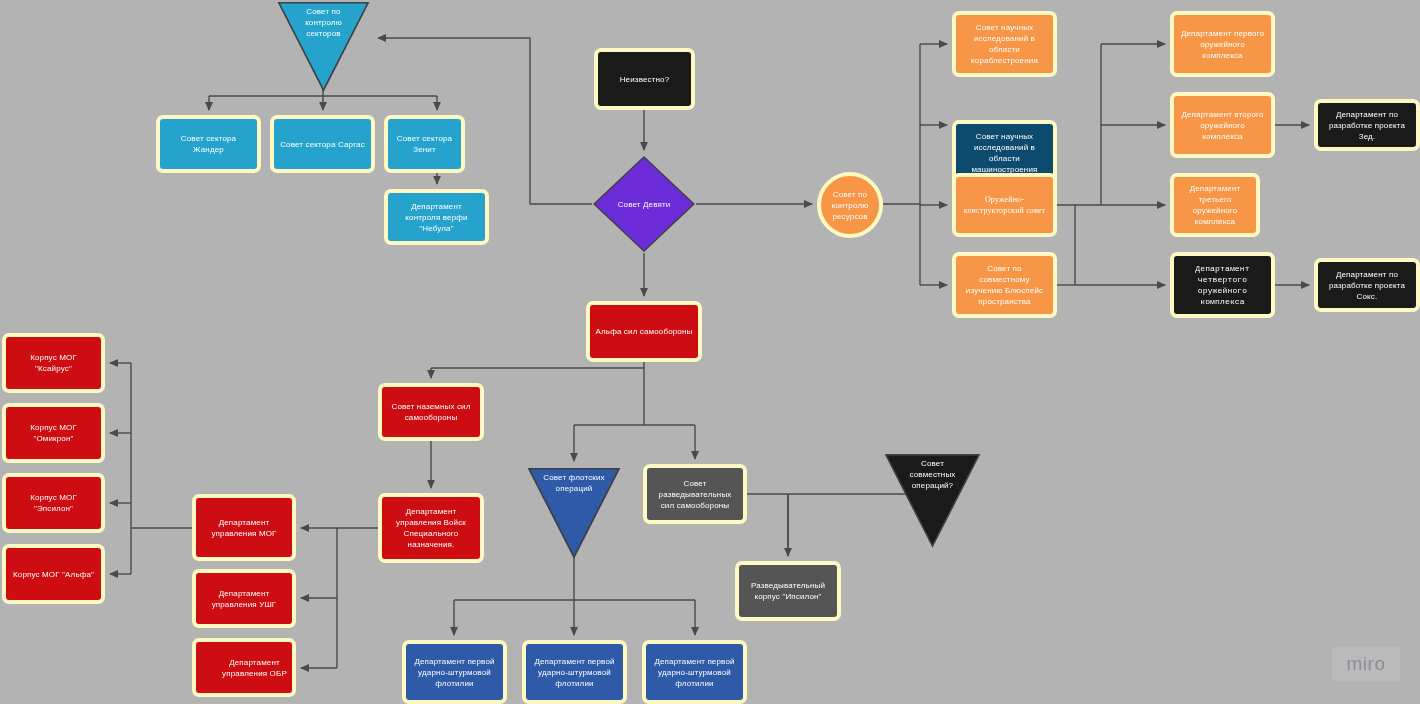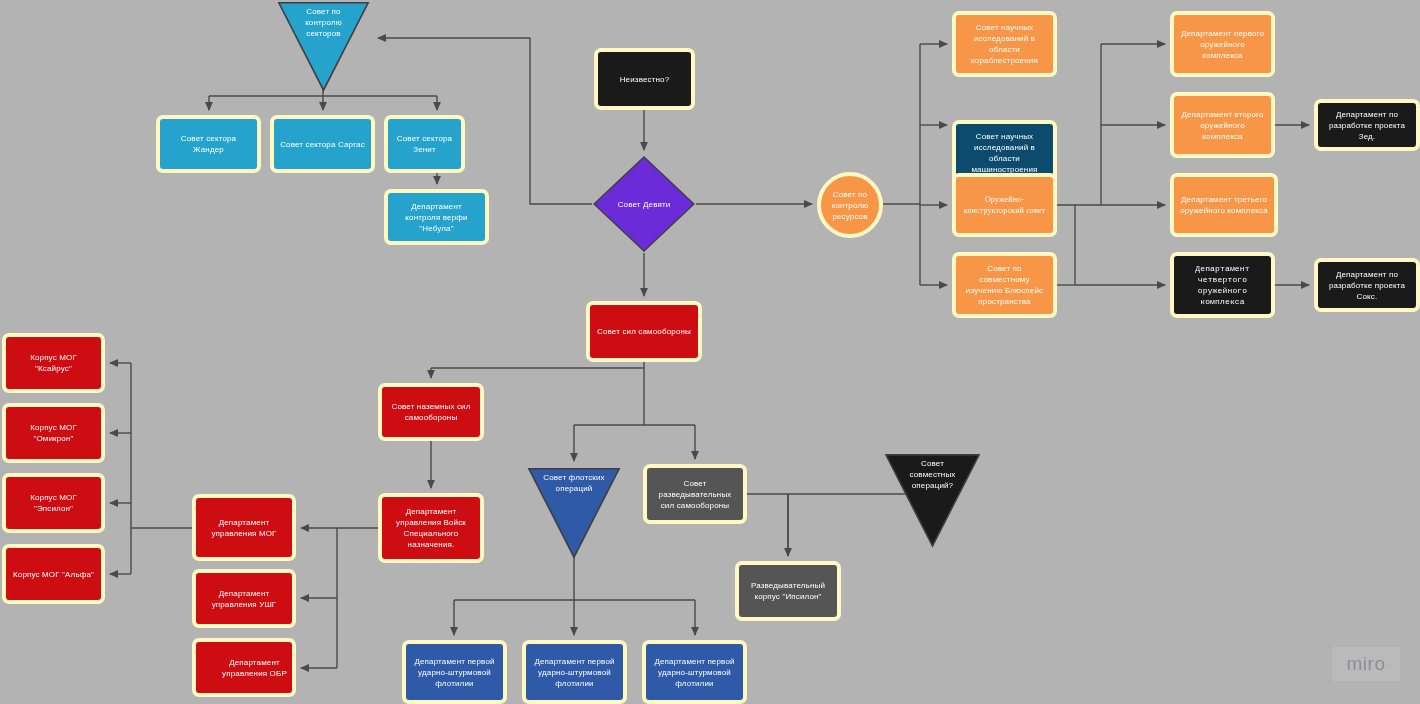--- a/index.html
+++ b/index.html
@@ -186,34 +186,34 @@
       </div>
       <div class="node" style="left: 952px; top: 252px; width: 105px; height: 66px; background: rgb(247, 150, 70);">
         <span class="lbl">Совет по совместному изучению Блюспейс пространства</span>
       </div>
       <div class="node" style="left: 1170px; top: 11px; width: 105px; height: 66px; background: rgb(247, 150, 70);">
         <span class="lbl">Департамент первого оружейного комплекса</span>
       </div>
       <div class="node" style="left: 1170px; top: 92px; width: 105px; height: 66px; background: rgb(247, 150, 70);">
         <span class="lbl">Департамент второго оружейного комплекса</span>
       </div>
-      <div class="node" style="left: 1170px; top: 173px; width: 108px; height: 64px; background: rgb(247, 150, 70);">
+      <div class="node" style="left: 1170px; top: 173px; width: 90px; height: 64px; background: rgb(247, 150, 70);">
         <span class="lbl">Департамент третьего оружейного комплекса</span>
       </div>
       <div class="node" style="left: 1170px; top: 252px; width: 105px; height: 66px; background: rgb(26, 26, 26); font-family: Liberation Mono, monospace;">
         <span class="lbl">Департамент четвертого оружейного комплекса</span>
       </div>
       <div class="node" style="left: 1314px; top: 99px; width: 106px; height: 52px; background: rgb(26, 26, 26);">
         <span class="lbl">Департамент по разработке проекта Зед.</span>
       </div>
       <div class="node" style="left: 1314px; top: 258px; width: 106px; height: 54px; background: rgb(26, 26, 26);">
         <span class="lbl">Департамент по разработке проекта Сокс.</span>
       </div>
       <div class="node" style="left: 586px; top: 301px; width: 116px; height: 61px; background: rgb(206, 13, 19);">
-        <span class="lbl">Совет сил самообороны</span>
+        <span class="lbl">Альфа сил самообороны</span>
       </div>
       <div class="node" style="left: 378px; top: 383px; width: 106px; height: 58px; background: rgb(206, 13, 19);">
         <span class="lbl">Совет наземных сил самообороны</span>
       </div>
       <div class="node" style="left: 378px; top: 493px; width: 106px; height: 70px; background: rgb(206, 13, 19);">
         <span class="lbl">Департамент управления Войск Специального назначения.</span>
       </div>
       <div class="node" style="left: 2px; top: 333px; width: 103px; height: 60px; background: rgb(206, 13, 19);">
         <span class="lbl">Корпус МОГ "Ксайрус"</span>
       </div>

